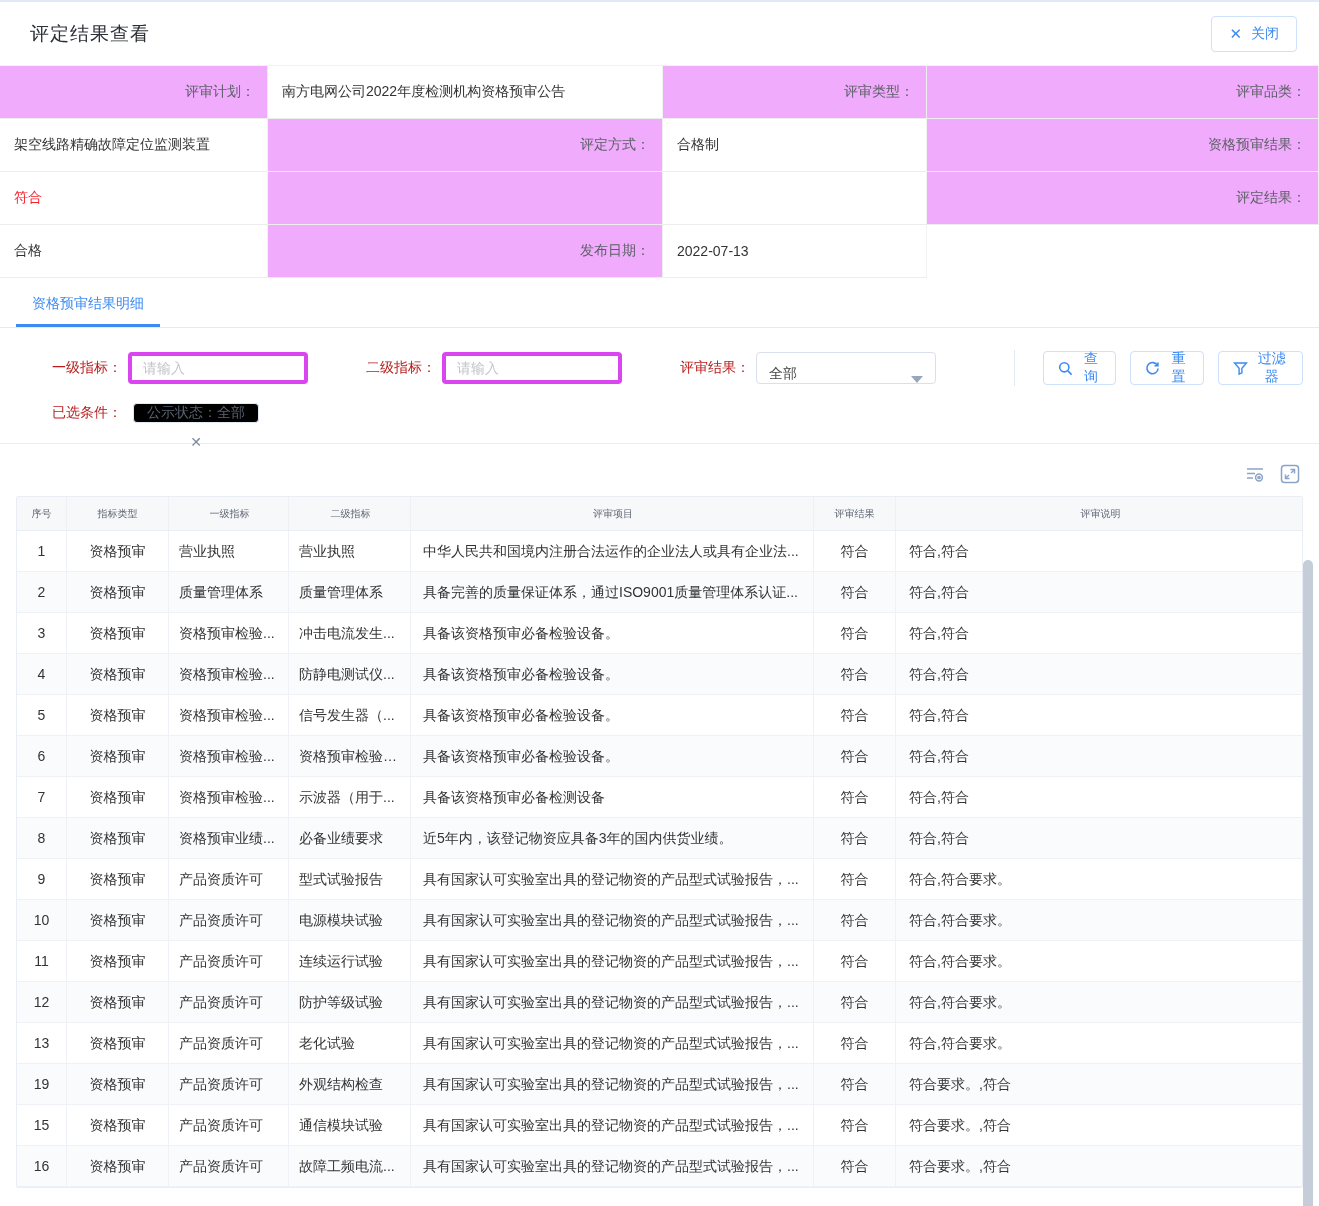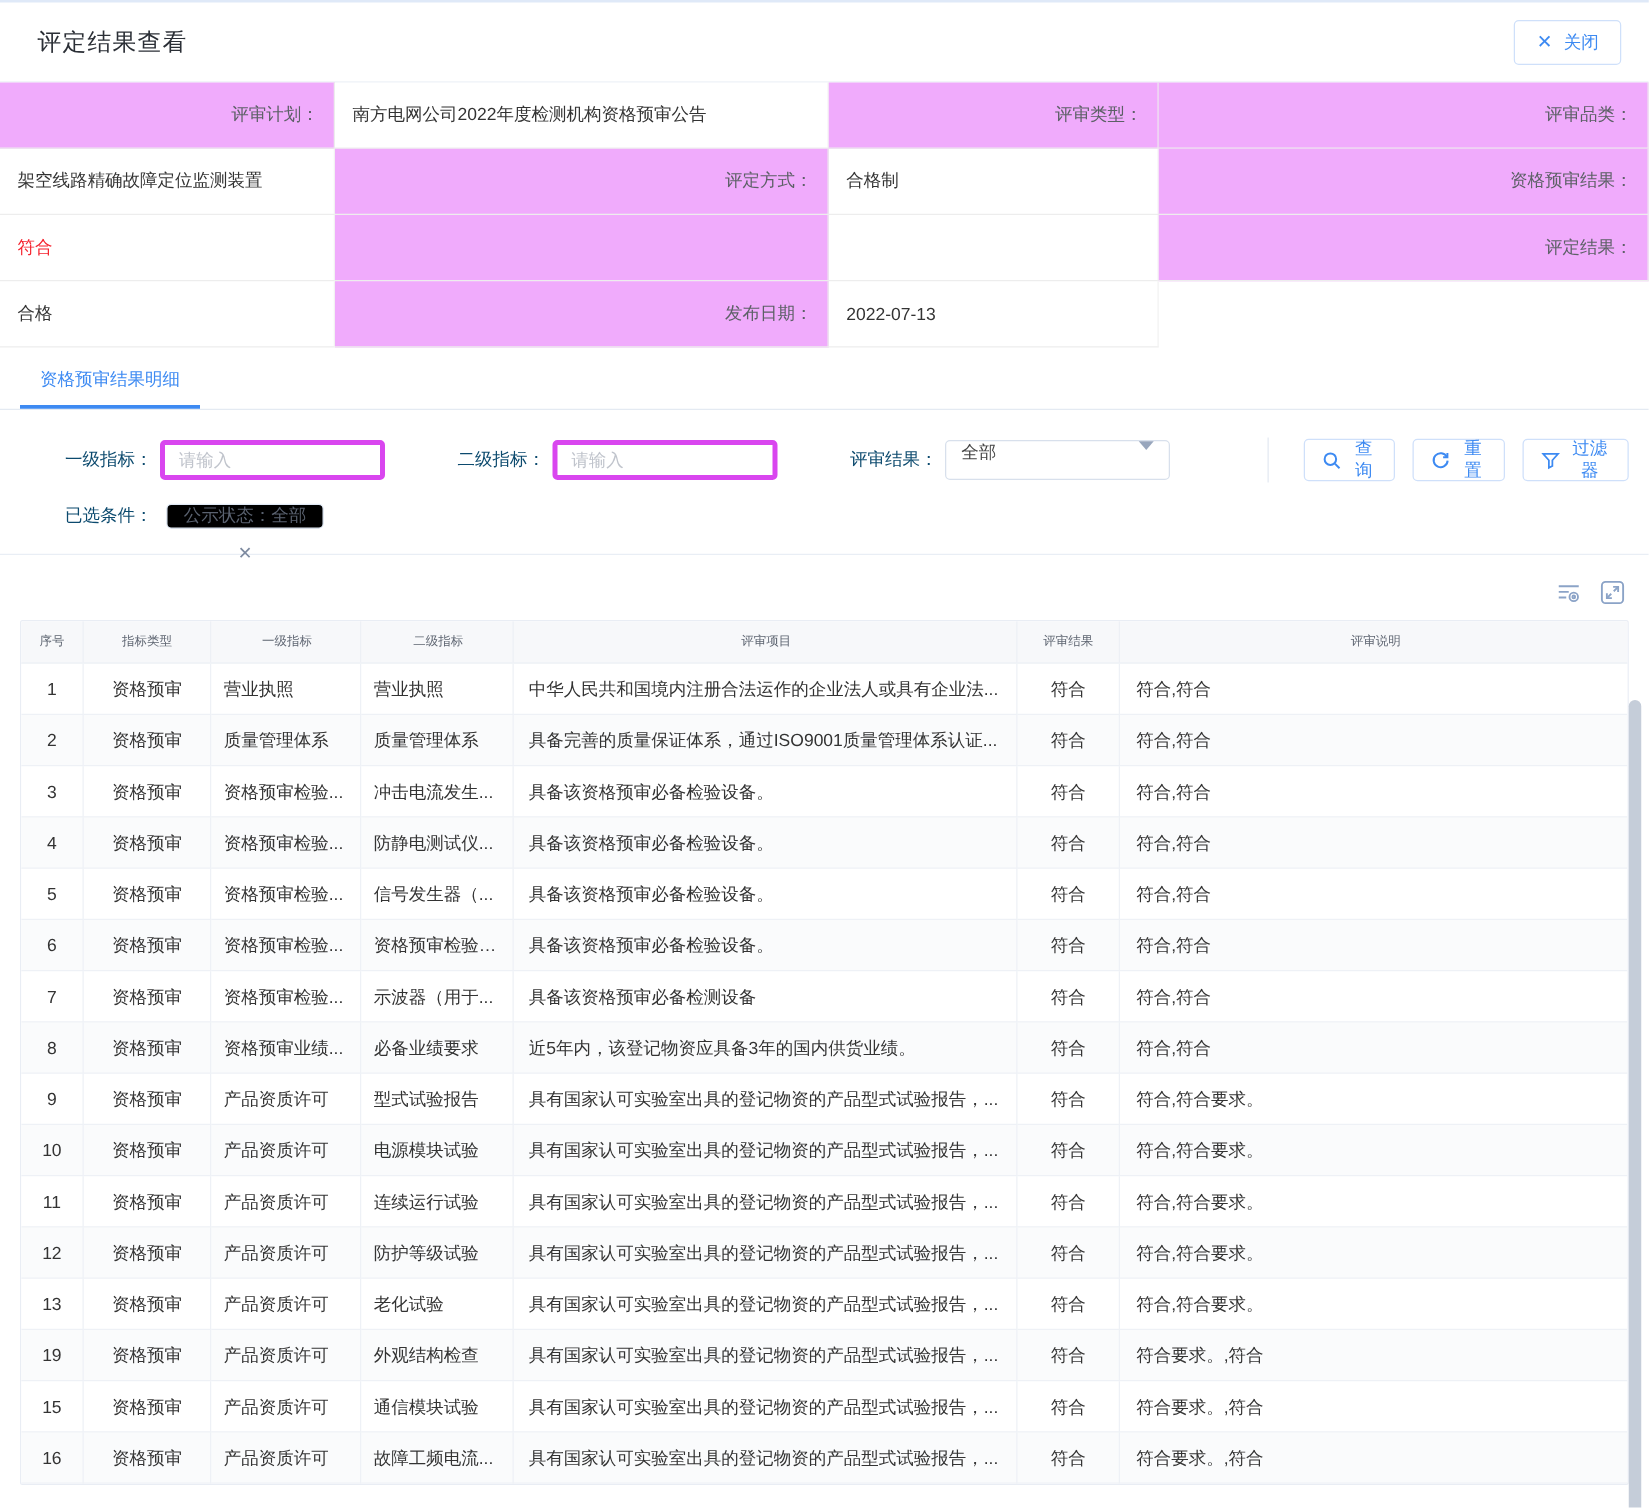--- a/index.html
+++ b/index.html
@@ -24,28 +24,28 @@
   .info-value { padding-left:14px; color:#333; border-right:1px solid #f2f2f2; }
   .red { color:#f5222d; }
 
   
   .tabs { border-bottom:1px solid #e4eaf2; padding:0 16px; margin-top:3px; }
   .tab { display:inline-block; padding:14px 16px 11px; font-size:14px; color:#3d8af2;
     border-bottom:3px solid #3d8af2; cursor:pointer; }
 
   
   .filter-row { display:flex; align-items:center; padding:22px 16px 0 52px; }
-  .f-label { font-size:14px; color:#0c4a6e; white-space:nowrap; margin-right:6px; }
+  .f-label { font-size:14px; color:#b91c1c; white-space:nowrap; margin-right:6px; }
   .text-input { width:180px; height:32px; border:4px solid #d946ef; border-radius:4px;
     padding:0 11px; font-size:14px; color:#333; outline:none; }
   .text-input::placeholder { color:#c0c4cc; }
   .f-group { display:flex; align-items:center; margin-right:58px; }
   .f-group.last { margin-right:0; }
   .select-box { width:180px; height:32px; border:1px solid #d8e0ec; border-radius:4px;
-    display:flex; align-items:flex-start; justify-content:space-between; padding:0 12px;
+    display:flex; align-items:flex-end; justify-content:space-between; padding:0 12px;
     font-size:14px; color:#444; cursor:pointer; background:#fff; }
   .caret { width:0; height:0; border-left:6px solid transparent; border-right:6px solid transparent;
     border-top:7px solid #98a6bd; }
   .v-divider { width:1px; height:36px; background:#e3e9f2; margin:0 28px 0 78px; }
   .btn { display:inline-flex; align-items:center; gap:8px; height:34px; padding:0 14px;
     border:1px solid #cfe0fa; border-radius:4px; background:#fff; color:#3d8af2;
     font-size:14px; cursor:pointer; margin-right:14px; }
   .btn.last { margin-right:0; }
   .btn svg { display:block; }
 

